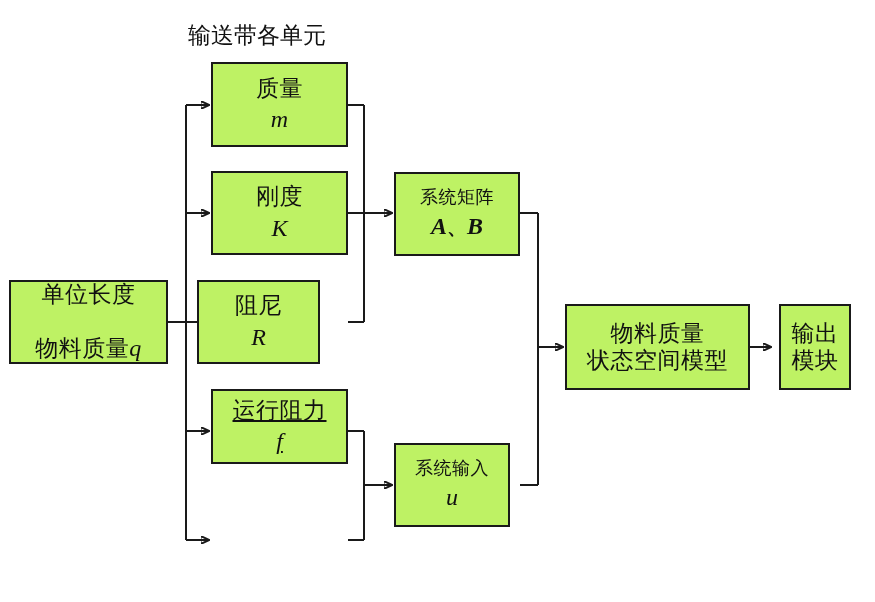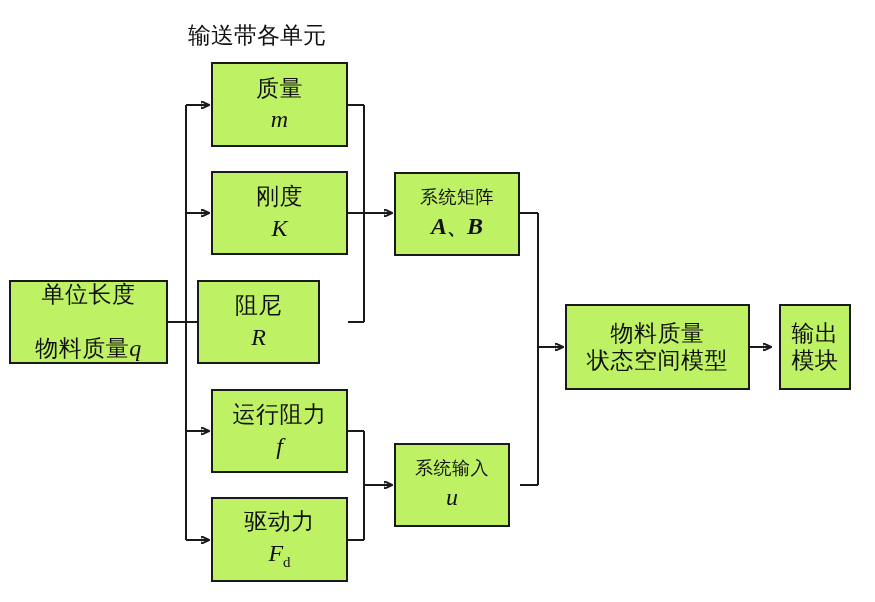--- a/index.html
+++ b/index.html
@@ -137,29 +137,25 @@
   <div class="node" style="left:211px; top:171px; width:137px; height:84px;align-items:center;">
     <div class="cn">刚度</div>
     <div class="sym">K</div>
   </div>
 
   <div class="node" style="left:197px; top:280px; width:123px; height:84px;">
     <div class="cn">阻尼</div>
     <div class="sym">R</div>
   </div>
 
-  <div class="node" style="left:211px; top:389px; width:137px; height:84px;">
+  <div class="node" style="left:211px; top:389px; width:137px; height:75px;text-decoration:underline;">
     <div class="cn">运行阻力</div>
     <div class="sym">f</div>
   </div>
 
-  <div class="node" style="left:211px; top:497px; width:137px; height:85px;">
-    <div class="cn">驱动力</div>
-    <div class="sym"><span>F</span><span class="sub">d</span></div>
-  </div>
 
   <div class="node" style="left:394px; top:172px; width:126px; height:84px;">
     <div class="cn small">系统矩阵</div>
     <div class="sym bold"><span>A</span><span class="cjkpunct">、</span><span>B</span></div>
   </div>
 
   <div class="node" style="left:394px; top:443px; width:116px; height:84px;">
     <div class="cn small">系统输入</div>
     <div class="sym">u</div>
   </div>

